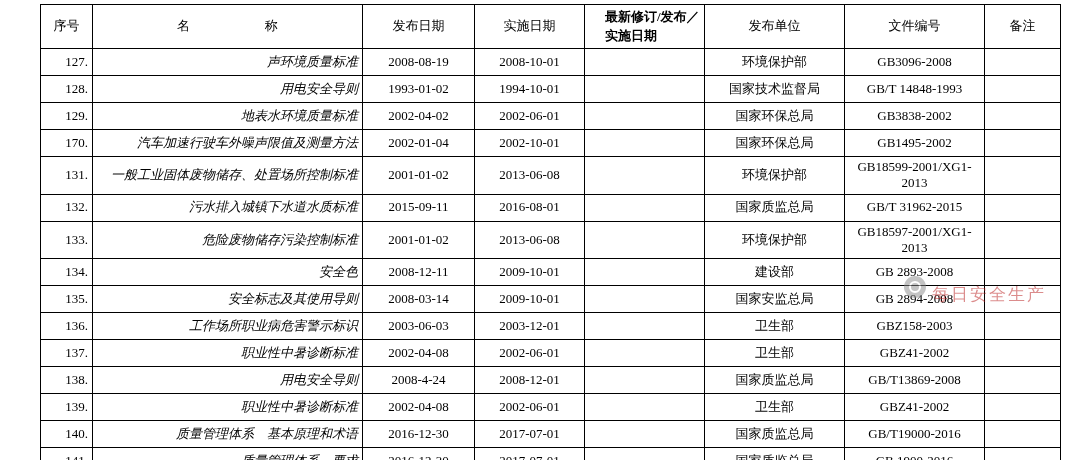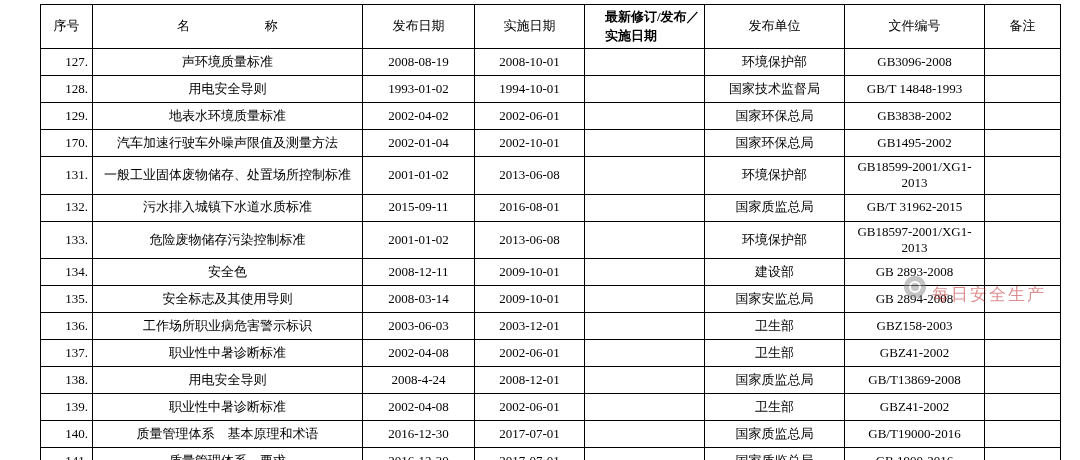--- a/index.html
+++ b/index.html
@@ -56,22 +56,23 @@
   }
   tbody td {
     height: 27px;
   }
   td.c-no {
     text-align: right;
     padding-left: 10px;
     font-size: 13px;
   }
   td.c-name {
-    text-align: center;
+    text-align: right;
     padding-left: 14px;
+    font-style: italic;
   }
   td.c-date, td.c-unit, td.c-code, td.c-remark {
     text-align: center;
   }
   td.c-latest { text-align: center; }
 
   
   col.w-no      { width: 52px; }
   col.w-name    { width: 270px; }
   col.w-pub     { width: 112px; }

